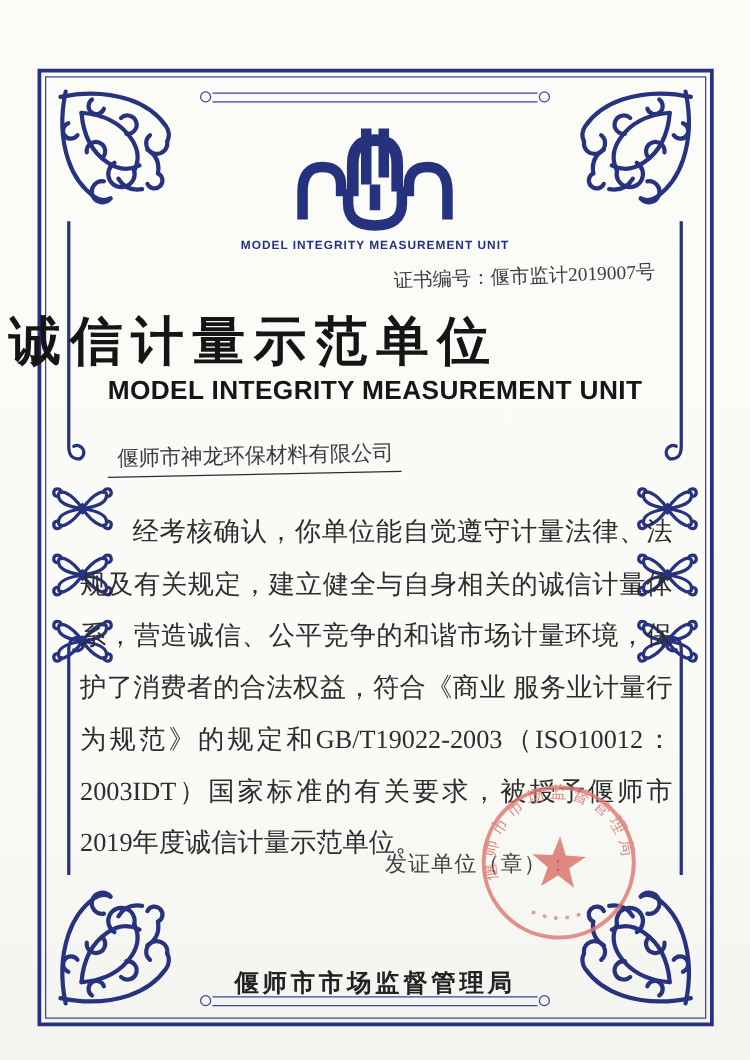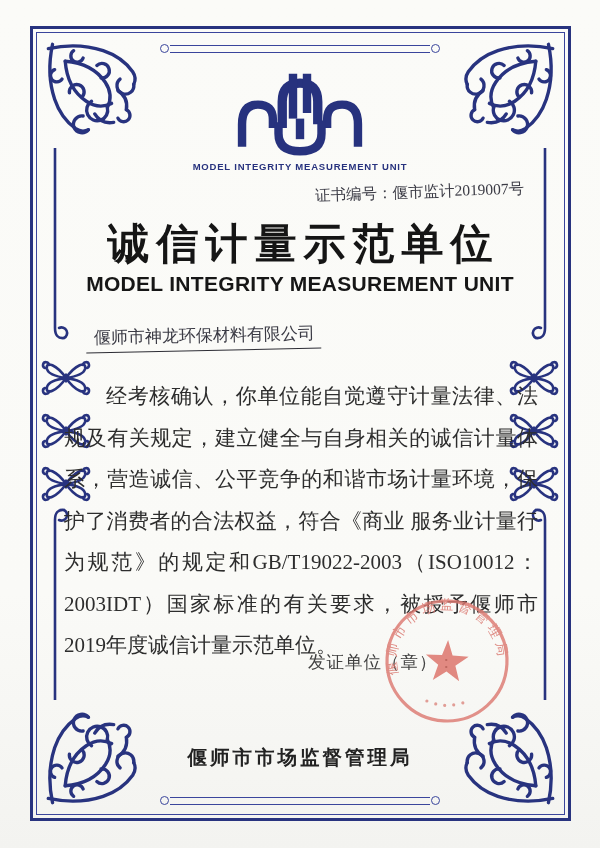--- a/index.html
+++ b/index.html
@@ -2,21 +2,21 @@
 <html><head>
 <meta charset="utf-8">
 <style>
   html,body{margin:0;padding:0;}
   body{
     width:600px;height:848px;position:relative;overflow:hidden;
     background:linear-gradient(180deg,#fbfbf8 0%,#fafaf7 70%,#f3f3f0 100%);
     font-family:"Liberation Sans",sans-serif;
     -webkit-font-smoothing:antialiased;
   }
-  .paper{position:absolute;inset:0;}
+  .paper{position:absolute;inset:0;margin-top:29px;}
   
   .frame-outer{position:absolute;left:30px;top:26px;right:29px;bottom:27px;
     border:3.5px solid #28337f;}
   .frame-inner{position:absolute;inset:3px;border:1.3px solid #3a459c;}
   
   .corner{position:absolute;width:116px;height:116px;}
   .corner svg{width:100%;height:100%;}
   .corner.tl{left:42px;top:38px;}
   .corner.tr{right:41px;top:38px;transform:scaleX(-1);}
   .corner.bl{left:42px;bottom:39px;transform:scaleY(-1);}
@@ -39,21 +39,21 @@
   .bows{position:absolute;top:356px;display:flex;flex-direction:column;gap:9px;}
   .bows.left{left:40px;} .bows.right{right:40px;}
   .bow{width:52px;height:44px;}
   
   .logo-wrap{position:absolute;left:0;right:0;top:70px;text-align:center;}
   .logo-wrap svg{width:150px;height:86px;}
   .logo-caption{margin-top:1px;font-size:9.5px;font-weight:bold;letter-spacing:.8px;
     color:#27327e;font-family:"Liberation Sans",sans-serif;}
   .certno{position:absolute;right:76px;top:182px;font-size:15.5px;color:#3c3c46;
     font-family:cursive;transform:rotate(-2deg);white-space:nowrap;}
-  .title-cn{position:absolute;left:0;right:0;top:216px;text-align:center;
+  .title-cn{position:absolute;left:0;right:0;top:216px;text-align:left;
     font-family:"DejaVu Serif","Liberation Serif",serif;font-weight:900;
     font-size:42px;letter-spacing:7px;color:#151515;text-indent:7px;}
   .title-en{position:absolute;left:0;right:0;top:272px;text-align:center;
     font-weight:800;font-size:21px;letter-spacing:.3px;color:#161616;}
   .company{position:absolute;left:86px;top:324px;min-width:214px;
     font-size:17px;color:#3a3a44;font-family:cursive;
     border-bottom:1.6px solid #2c2c34;padding:0 6px 3px 8px;
     transform:rotate(-1.2deg);white-space:nowrap;}
   .body-text{position:absolute;left:64px;width:474px;top:376px;
     font-size:21px;line-height:41.5px;color:#2d2d2d;text-align:justify;

